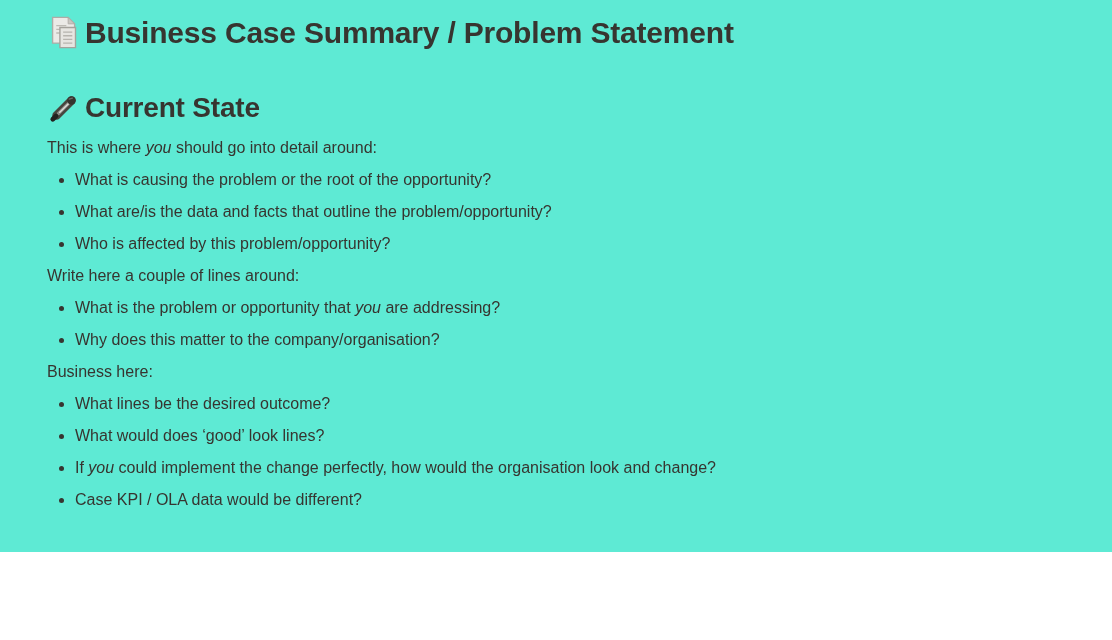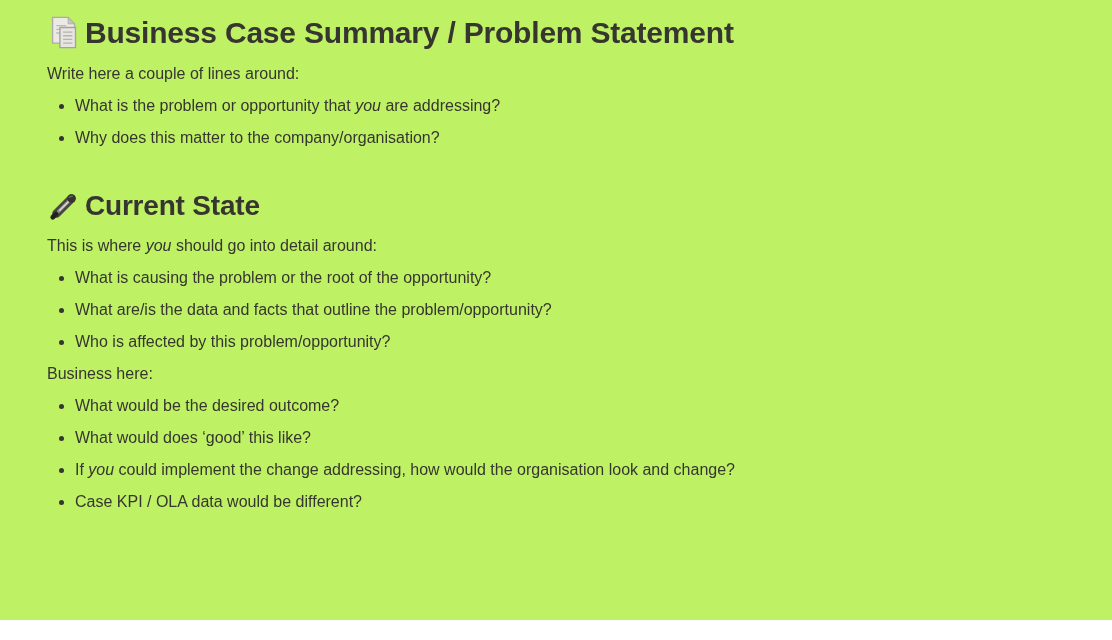--- a/index.html
+++ b/index.html
@@ -4,25 +4,25 @@
 <style>
   html, body {
     margin: 0;
     padding: 0;
     background: #FFFFFF;
     color: #373530;
     font-family: "Liberation Sans", "DejaVu Sans", sans-serif;
   }
   .page {
     width: 1112px;
-    height: 620px;
+    height: 552px;
     box-sizing: border-box;
     padding: 14px 47px 0 47px;
     overflow: hidden;
-    background: #bef264;
+    background: #5eead4;
   }
   h1, h2 {
     display: flex;
     align-items: center;
     gap: 4px;
     font-weight: 700;
     color: #373530;
     letter-spacing: -0.2px;
   }
   h1.page-title {
@@ -77,28 +77,20 @@
         <path d="M22 2 l7 7 h-7 z" fill="#C9C6C1" stroke="#AFACA6" stroke-width="1"></path>
         <path d="M9 11 h11 M9 15 h11 M9 19 h11" stroke="#BDBAB4" stroke-width="1.5"></path>
         <path d="M13 13 h17 v22 h-17 z" fill="#E7E5E1" stroke="#A5A29C" stroke-width="1.5"></path>
         <path d="M16.5 18 h10 M16.5 22 h10 M16.5 26 h10 M16.5 30 h10" stroke="#B7B4AE" stroke-width="1.5"></path>
       </svg>
     </span>
     <span>Business Case Summary / Problem Statement</span>
   </h1>
 
   <section>
-    <p class="intro"><span>Write here a couple of lines around:</span></p>
-    <ul class="bullets">
-      <li><span>What is the problem or opportunity that </span><em>you</em><span> are addressing?</span></li>
-      <li><span>Why does this matter to the company/organisation?</span></li>
-    </ul>
-  </section>
-
-  <section>
     <h2 class="section-heading">
       <span class="hicon">
         <svg width="30" height="30" viewBox="0 0 32 32" aria-hidden="true">
           <path d="M8 24 L24 8" stroke="#47463F" stroke-width="9" stroke-linecap="round"></path>
           <path d="M10 22 L23 9" stroke="#8B8A85" stroke-width="3.5" stroke-linecap="round"></path>
           <path d="M11.5 20.5 L22.5 9.5" stroke="#DCDBD7" stroke-width="1.6" stroke-linecap="round"></path>
           <path d="M7.5 24.5 L4 28" stroke="#23221F" stroke-width="5" stroke-linecap="round"></path>
           <circle cx="24" cy="8" r="4.5" fill="#35342F"></circle>
           <path d="M21.5 6.5 L25 5.5" stroke="#6E6D67" stroke-width="1.4" stroke-linecap="round"></path>
         </svg>
@@ -107,22 +99,30 @@
     </h2>
     <p class="intro"><span>This is where </span><em>you</em><span> should go into detail around:</span></p>
     <ul class="bullets">
       <li><span>What is causing the problem or the root of the opportunity?</span></li>
       <li><span>What are/is the data and facts that outline the problem/opportunity?</span></li>
       <li><span>Who is affected by this problem/opportunity?</span></li>
     </ul>
   </section>
 
   <section>
+    <p class="intro"><span>Write here a couple of lines around:</span></p>
+    <ul class="bullets">
+      <li><span>What is the problem or opportunity that </span><em>you</em><span> are addressing?</span></li>
+      <li><span>Why does this matter to the company/organisation?</span></li>
+    </ul>
+  </section>
+
+  <section>
     <p class="intro"><span>Business here:</span></p>
     <ul class="bullets">
-      <li><span>What would be the desired outcome?</span></li>
-      <li><span>What would does ‘good’ this like?</span></li>
-      <li><span>If </span><em>you</em><span> could implement the change addressing, how would the organisation look and change?</span></li>
+      <li><span>What lines be the desired outcome?</span></li>
+      <li><span>What would does ‘good’ look lines?</span></li>
+      <li><span>If </span><em>you</em><span> could implement the change perfectly, how would the organisation look and change?</span></li>
       <li><span>Case KPI / OLA data would be different?</span></li>
     </ul>
   </section>
 
 </div>
 
 </body></html>

